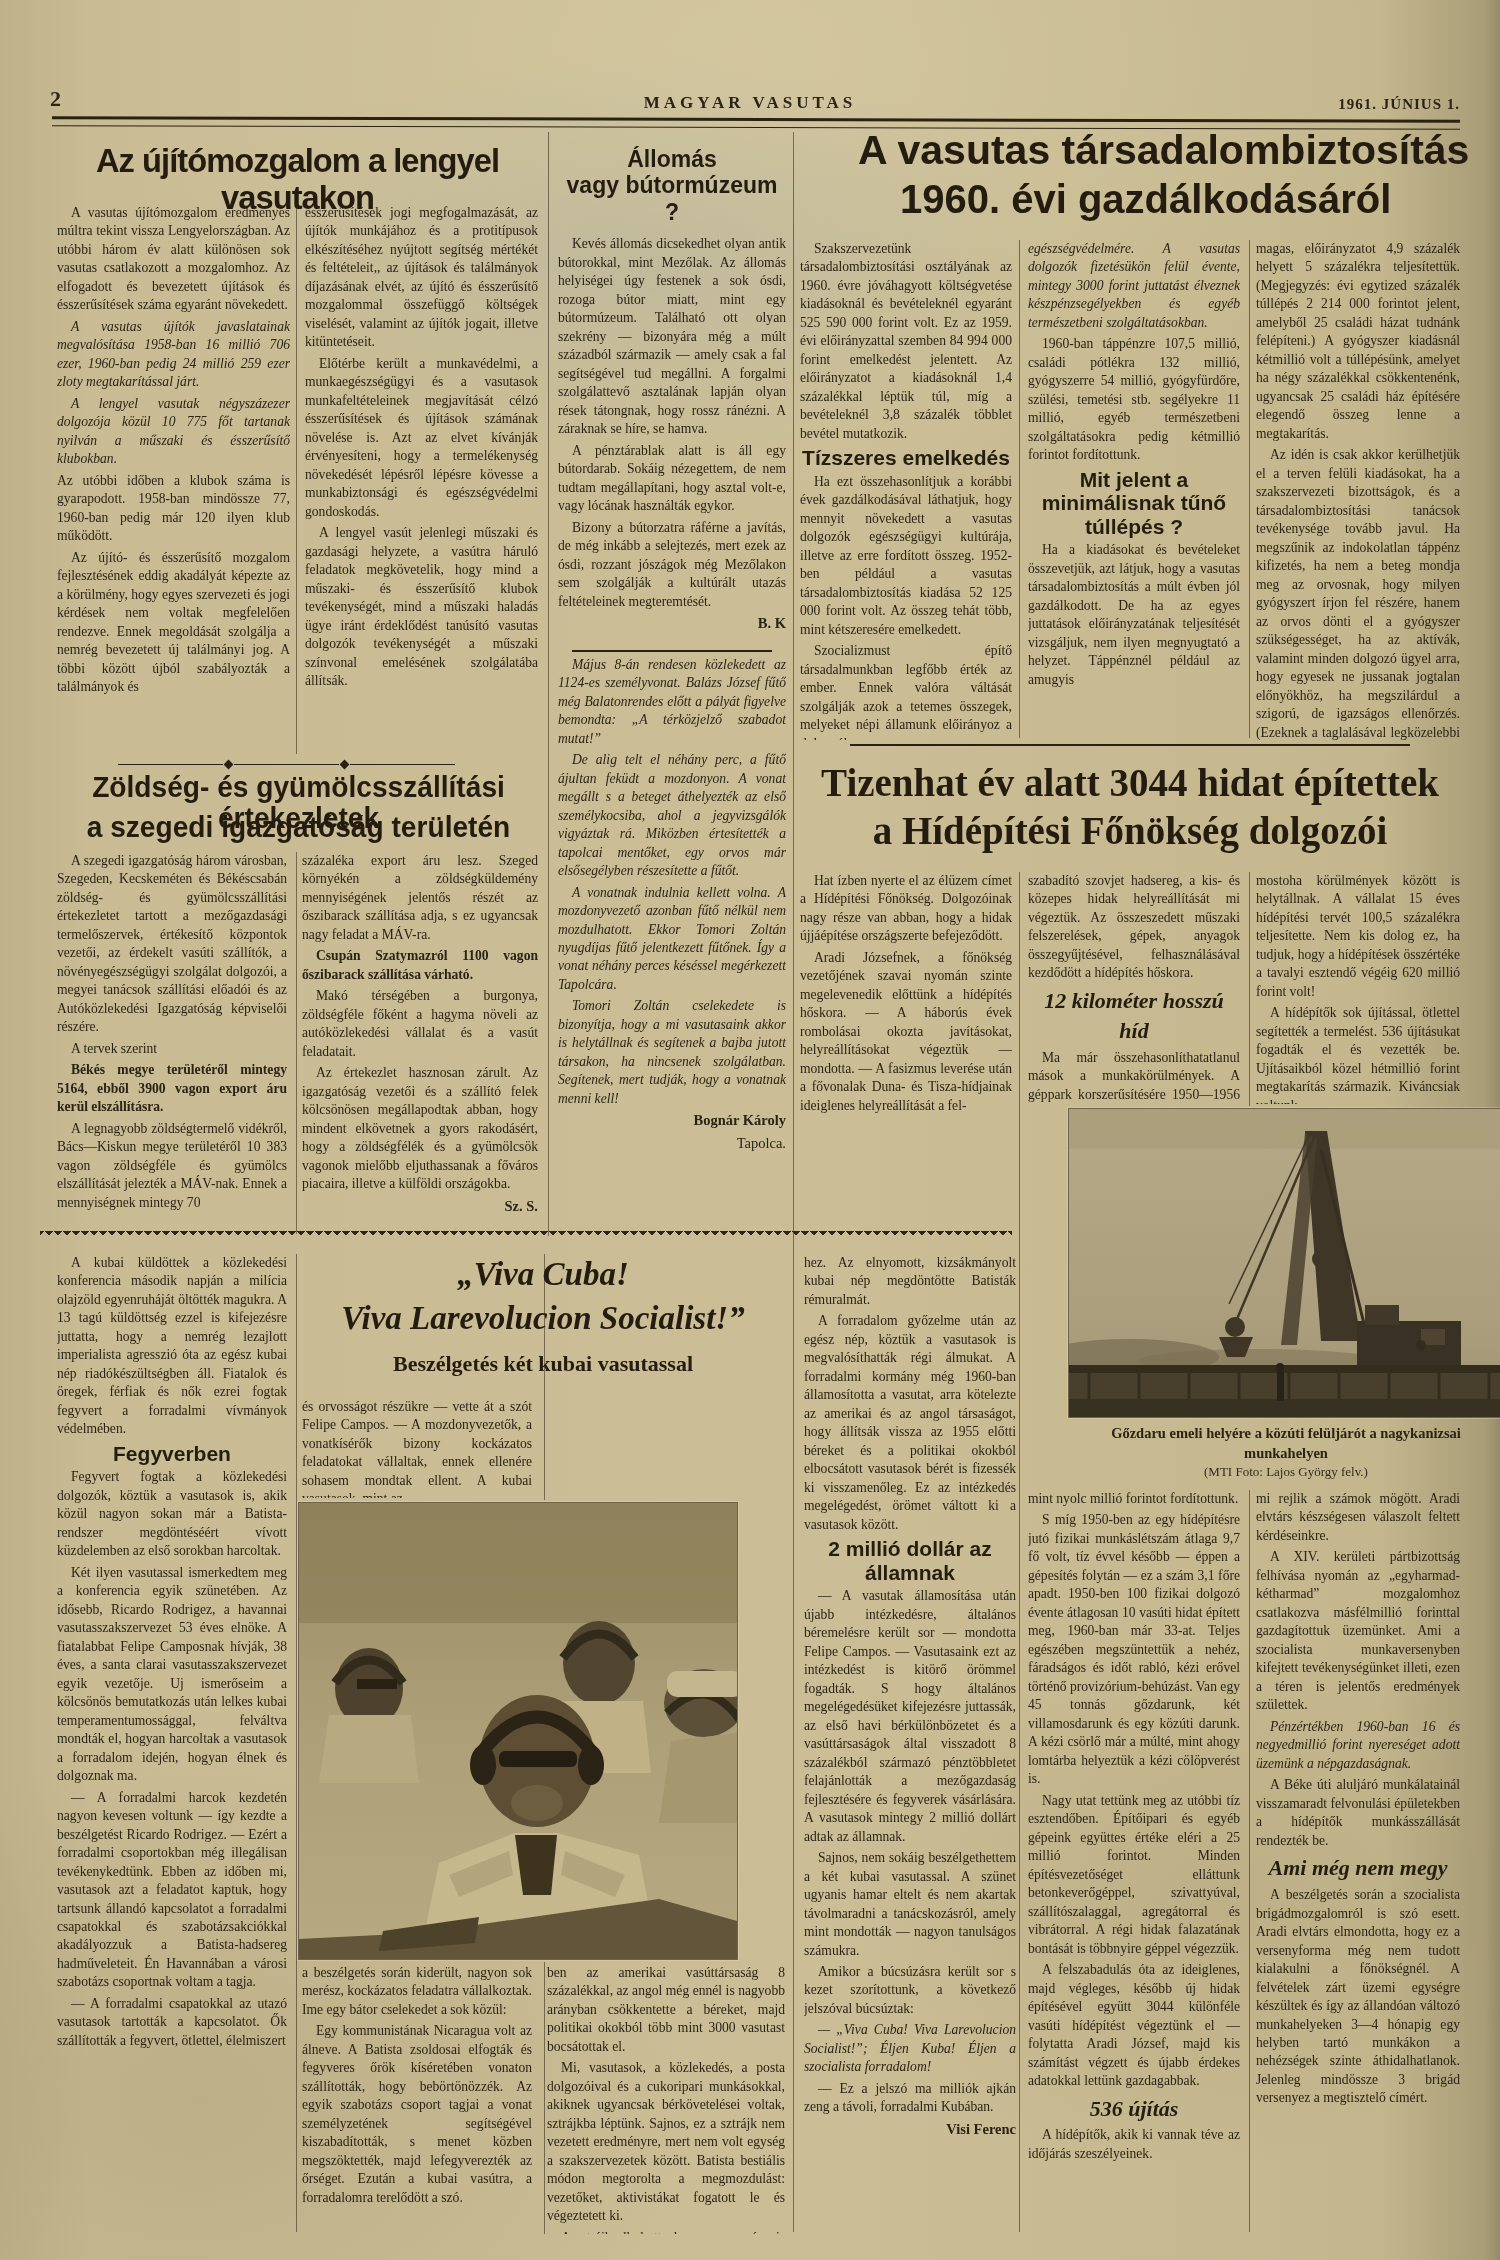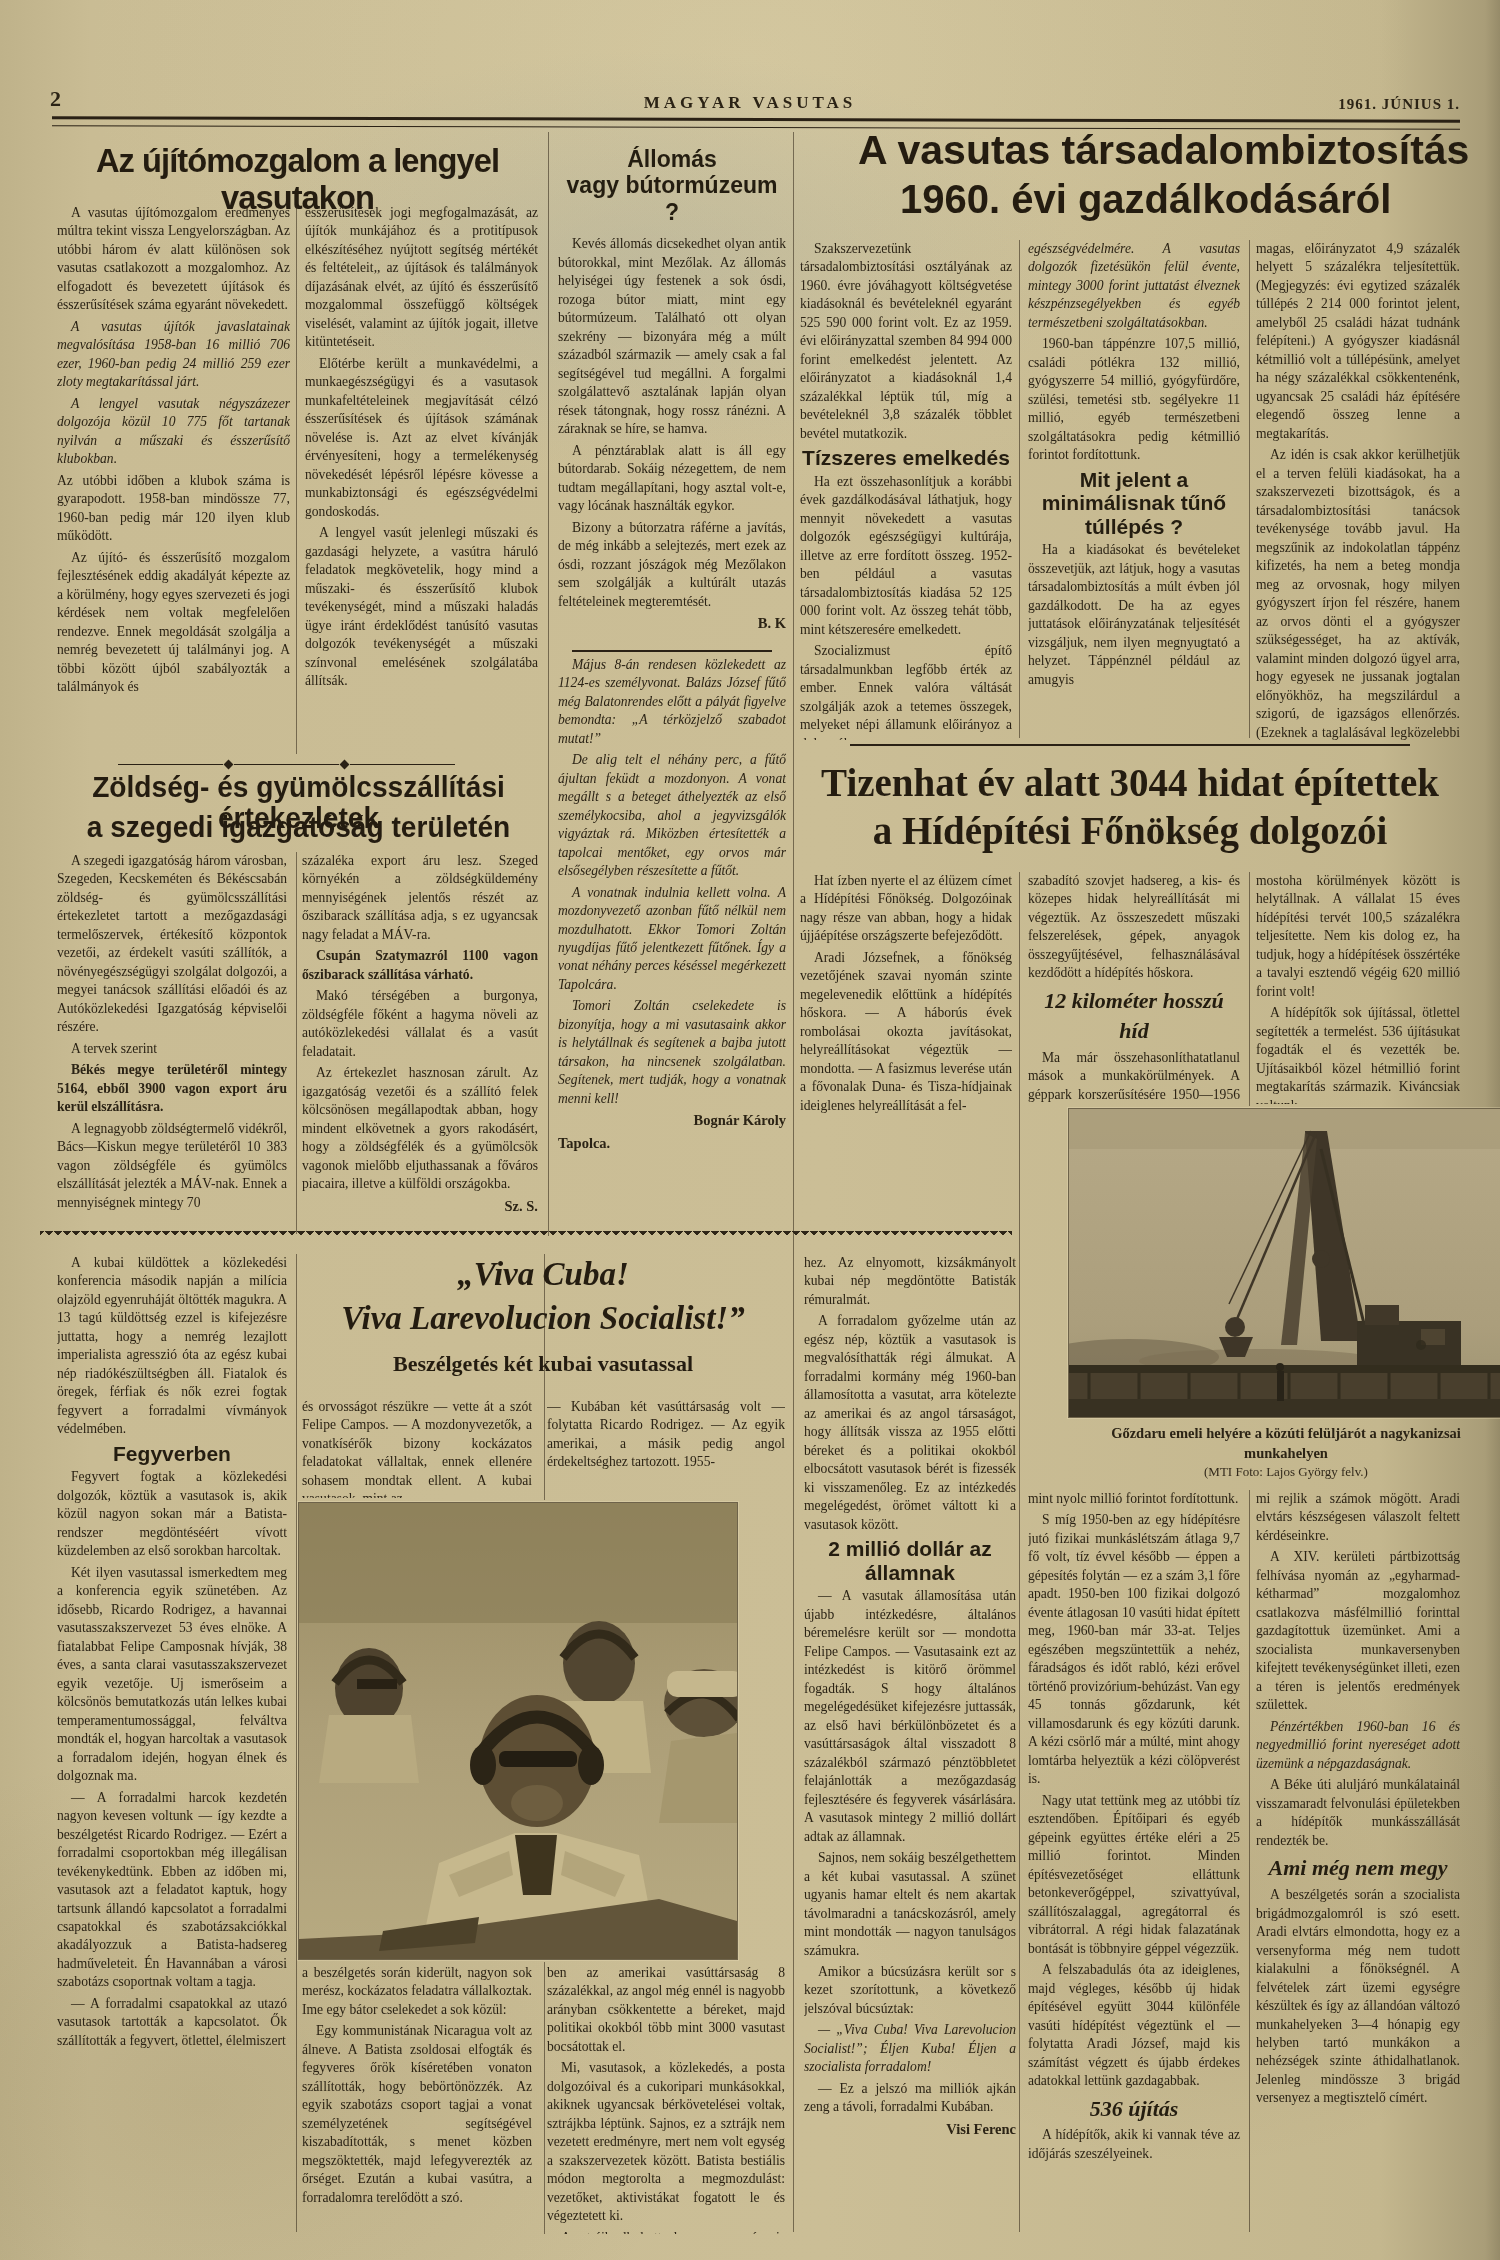--- a/index.html
+++ b/index.html
@@ -22,21 +22,21 @@
   .col{position:absolute;overflow:hidden;font:13.6px/1.36 "Liberation Serif",serif;text-align:justify;color:#2b2315;}
   .col p{margin:0 0 3px 0;}
   .b-p{text-indent:14px;}
   .b-pn{text-indent:0;}
   .b-pi{text-indent:14px;font-style:italic;}
   .b-pin{text-indent:0;font-style:italic;}
   .b-pb{text-indent:14px;font-weight:700;}
   .b-sub{font-family:"Liberation Sans",sans-serif;font-weight:700;font-size:21px;line-height:1.12;text-align:center;text-indent:0;margin:12px 0 9px 0;color:#241d10;}
   .b-subser{font-weight:700;font-style:italic;font-size:22px;text-align:center;text-indent:0;margin:12px 0 9px 0;color:#241d10;}
   .b-sig{text-align:right;font-weight:700;font-size:14.5px;text-indent:0;margin-top:9px;}
-  .b-sigc{text-align:left;font-weight:700;font-size:14.5px;text-indent:0;}
+  .b-sigc{text-align:right;font-weight:400;font-size:14.5px;text-indent:0;}
   
   .hl-sans{position:absolute;font-family:"Liberation Sans",sans-serif;font-weight:700;color:#241c10;text-align:center;line-height:1.08;}
   .hl-serif{position:absolute;font-family:"Liberation Serif",serif;font-weight:700;color:#241c10;text-align:center;line-height:1.1;}
   #lengyel-hl{left:55px;top:142px;width:485px;font-size:34px;letter-spacing:-1px;transform:scaleX(.96);}
   #tars-hl1{left:800px;top:128px;width:660px;font-size:41px;text-align:left;padding-left:58px;}
   #tars-hl2{left:800px;top:178px;width:660px;font-size:40px;text-align:left;padding-left:100px;}
   #zoldseg-hl1{left:55px;top:772px;width:487px;font-size:29px;transform:scaleX(.97);}
   #zoldseg-hl2{left:55px;top:812px;width:487px;font-size:29px;transform:scaleX(.97);}
   #hid-hl1{left:800px;top:762px;width:660px;font-size:39px;}
   #hid-hl2{left:800px;top:810px;width:660px;font-size:39px;}
@@ -279,23 +279,20 @@
       <p class="b-p">Két ilyen vasutassal ismerkedtem meg a konferencia egyik szünetében. Az idősebb, Ricardo Rodrigez, a havannai vasutasszakszervezet 53 éves elnöke. A fiatalabbat Felipe Camposnak hívják, 38 éves, a santa clarai vasutasszakszervezet egyik vezetője. Uj ismerőseim a kölcsönös bemutatkozás után lelkes kubai temperamentumossággal, felváltva mondták el, hogyan harcoltak a vasutasok a forradalom idején, hogyan élnek és dolgoznak ma.</p>
       <p class="b-p">— A forradalmi harcok kezdetén nagyon kevesen voltunk — így kezdte a beszélgetést Ricardo Rodrigez. — Ezért a forradalmi csoportokban még illegálisan tevékenykedtünk. Ebben az időben mi, vasutasok azt a feladatot kaptuk, hogy tartsunk állandó kapcsolatot a forradalmi csapatokkal és szabotázsakciókkal akadályozzuk a Batista-hadsereg hadműveleteit. Én Havannában a városi szabotázs csoportnak voltam a tagja.</p>
       <p class="b-p">— A forradalmi csapatokkal az utazó vasutasok tartották a kapcsolatot. Ők szállították a fegyvert, ötlettel, élelmiszert</p>
     </div>
   <div class="hl-serif" id="viva-hl1">„Viva Cuba!</div>
   <div class="hl-serif" id="viva-hl2">Viva Larevolucion Socialist!”</div>
   <div class="hl-serif" id="viva-sub">Beszélgetés két kubai vasutassal</div>
   <div class="col" id="cuba-col2-top">
       <p class="b-pn">és orvosságot részükre — vette át a szót Felipe Campos. — A mozdonyvezetők, a vonatkísérők bizony kockázatos feladatokat vállaltak, ennek ellenére sohasem mondtak ellent. A kubai vasutasok, mint az</p>
     </div>
-  <div class="col" id="cuba-col3-top">
-      <p class="b-pn">— Kubában két vasúttársaság volt — folytatta Ricardo Rodrigez. — Az egyik amerikai, a másik pedig angol érdekeltséghez tartozott. 1955-</p>
-    </div>
 
   <div class="photo-box" style="left:298px;top:1502px;width:438px;">
     <svg class="photo-frame" width="438" height="456" viewBox="0 0 438 456">
       <defs>
         <linearGradient id="room" x1="0" y1="0" x2="0" y2="1">
           <stop offset="0" stop-color="#96895f"></stop>
             <stop offset=".5" stop-color="#aa9d74"></stop>
             <stop offset="1" stop-color="#b4a87e"></stop>
         </linearGradient>
       </defs>

